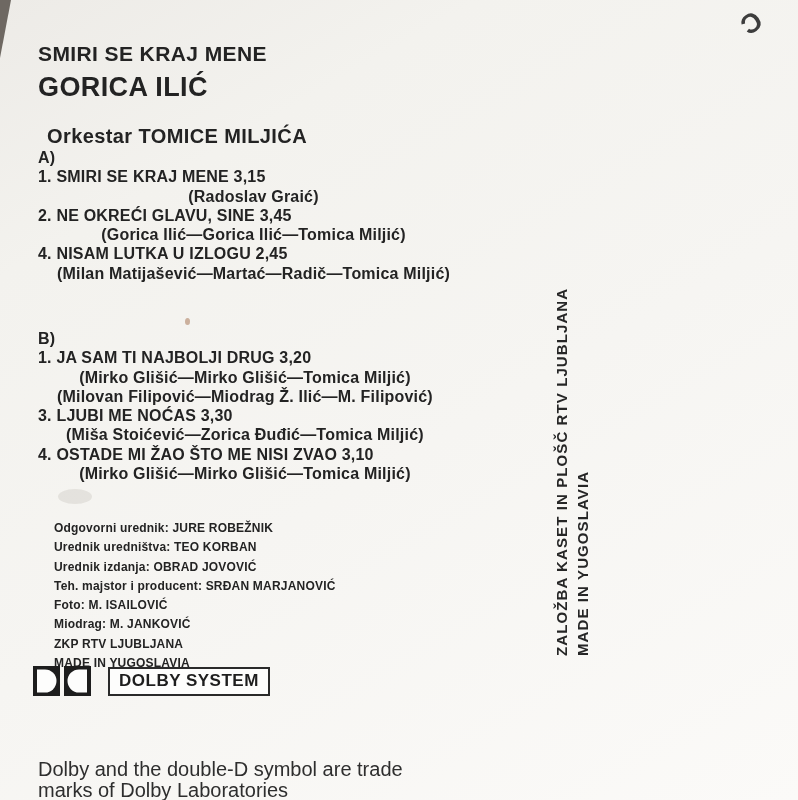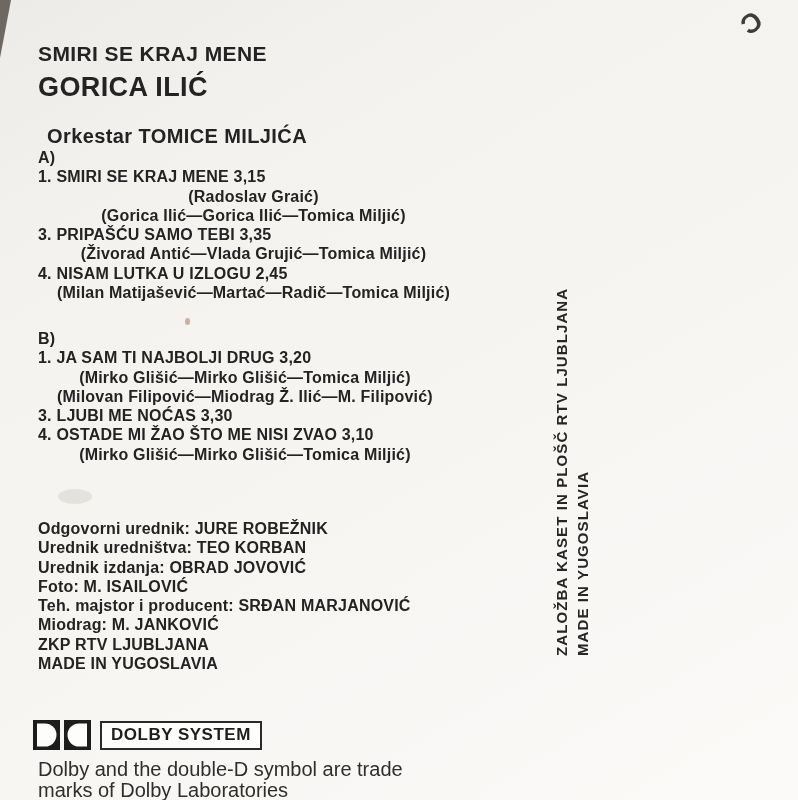--- a/index.html
+++ b/index.html
@@ -37,25 +37,25 @@
   .album-title  { font-size: 21px; font-weight: bold; margin: 0 0 6px 0; }
   .artist-name  { font-size: 27px; font-weight: bold; margin: 0 0 22px 0; }
   .orchestra    { font-size: 20px; font-weight: bold; margin: 9px; }
   
   .tracklist { position: absolute; left: 38px; font-size: 16px; font-weight: bold;
                line-height: 19.3px; letter-spacing: .2px; }
   .side-a { top: 148px; }
   .side-b { top: 329px; }
   .track-credits { padding-left: 19px; text-align: center; }
   
-  .credits-block { position: absolute; left: 38px; top: 519px; font-size: 16px;
+  .credits-block { position: absolute; left: 54px; top: 519px; font-size: 12px;
                    font-weight: bold; line-height: 19.3px; letter-spacing: .2px; }
   
-  .dolby-row { position: absolute; left: 33px; top: 720px; display: flex;
-               align-items: center; gap: 9px; }
+  .dolby-row { position: absolute; left: 33px; top: 666px; display: flex;
+               align-items: center; gap: 17px; }
   .dd-symbol svg { display: block; }
   .dolby-box {
     border: 2px solid #2a2a2a; background: #fdfdfc; padding: 2px 9px 3px 9px;
     font-size: 17px; font-weight: bold; letter-spacing: .5px; color: #1e1e1e;
   }
   .notice-block { position: absolute; left: 38px; top: 759px; font-size: 20px;
                   font-weight: normal; line-height: 21px; color: #2e2e2e; }
   .notice-line3 { margin-top: 1px; }
   
   .spine {
@@ -82,56 +82,54 @@
     <div class="orchestra">Orkestar TOMICE MILJIĆA</div>
   </div>
 
   <div class="tracklist side-a">
     <div>A)</div>
     <div class="track">
       <div><span>1.</span> <span>SMIRI SE KRAJ MENE</span> <span>3,15</span></div>
       <div class="track-credits">(Radoslav Graić)</div>
     </div>
     <div class="track">
+      <div><span>2.</span> <span>NE OKREĆI GLAVU, SINE</span> <span>3,45</span></div>
       <div class="track-credits">(Gorica Ilić—Gorica Ilić—Tomica Miljić)</div>
-    </div>
-    <div class="track">
-      <div><span>3.</span> <span>PRIPAŠĆU SAMO TEBI</span> <span>3,35</span></div>
-      <div class="track-credits">(Živorad Antić—Vlada Grujić—Tomica Miljić)</div>
     </div>
     <div class="track">
       <div><span>4.</span> <span>NISAM LUTKA U IZLOGU</span> <span>2,45</span></div>
       <div class="track-credits">(Milan Matijašević—Martać—Radič—Tomica Miljić)</div>
     </div>
   </div>
 
   <div class="tracklist side-b">
     <div>B)</div>
     <div class="track">
       <div><span>1.</span> <span>JA SAM TI NAJBOLJI DRUG</span> <span>3,20</span></div>
       <div class="track-credits">(Mirko Glišić—Mirko Glišić—Tomica Miljić)</div>
     </div>
     <div class="track">
       <div class="track-credits">(Milovan Filipović—Miodrag Ž. Ilić—M. Filipović)</div>
     </div>
     <div class="track">
       <div><span>3.</span> <span>LJUBI ME NOĆAS</span> <span>3,30</span></div>
+      <div class="track-credits">(Miša Stoićević—Zorica Đuđić—Tomica Miljić)</div>
     </div>
     <div class="track">
       <div><span>4.</span> <span>OSTADE MI ŽAO ŠTO ME NISI ZVAO</span> <span>3,10</span></div>
       <div class="track-credits">(Mirko Glišić—Mirko Glišić—Tomica Miljić)</div>
     </div>
   </div>
 
   <div class="credits-block">
     <div>Odgovorni urednik: JURE ROBEŽNIK</div>
     <div>Urednik uredništva: TEO KORBAN</div>
     <div>Urednik izdanja: OBRAD JOVOVIĆ</div>
+    <div>Teh. majstor i producent: SRĐAN MARJANOVIĆ</div>
     <div>Foto: M. ISAILOVIĆ</div>
-    <div>Teh. majstor i producent: SRĐAN MARJANOVIĆ</div>
     <div>Miodrag: M. JANKOVIĆ</div>
     <div>ZKP RTV LJUBLJANA</div>
     <div>MADE IN YUGOSLAVIA</div>
   </div>
 
   <div class="dolby-row">
     <span class="dd-symbol">
       <svg width="58" height="30" viewBox="0 0 58 30" xmlns="http://www.w3.org/2000/svg">
         <rect x="0" y="0" width="27" height="30" fill="#1d1d1d"></rect>
         <path d="M4,3.5 h8 a11.5,11.5 0 0 1 0,23 h-8 z" fill="#fdfdfc"></path>

